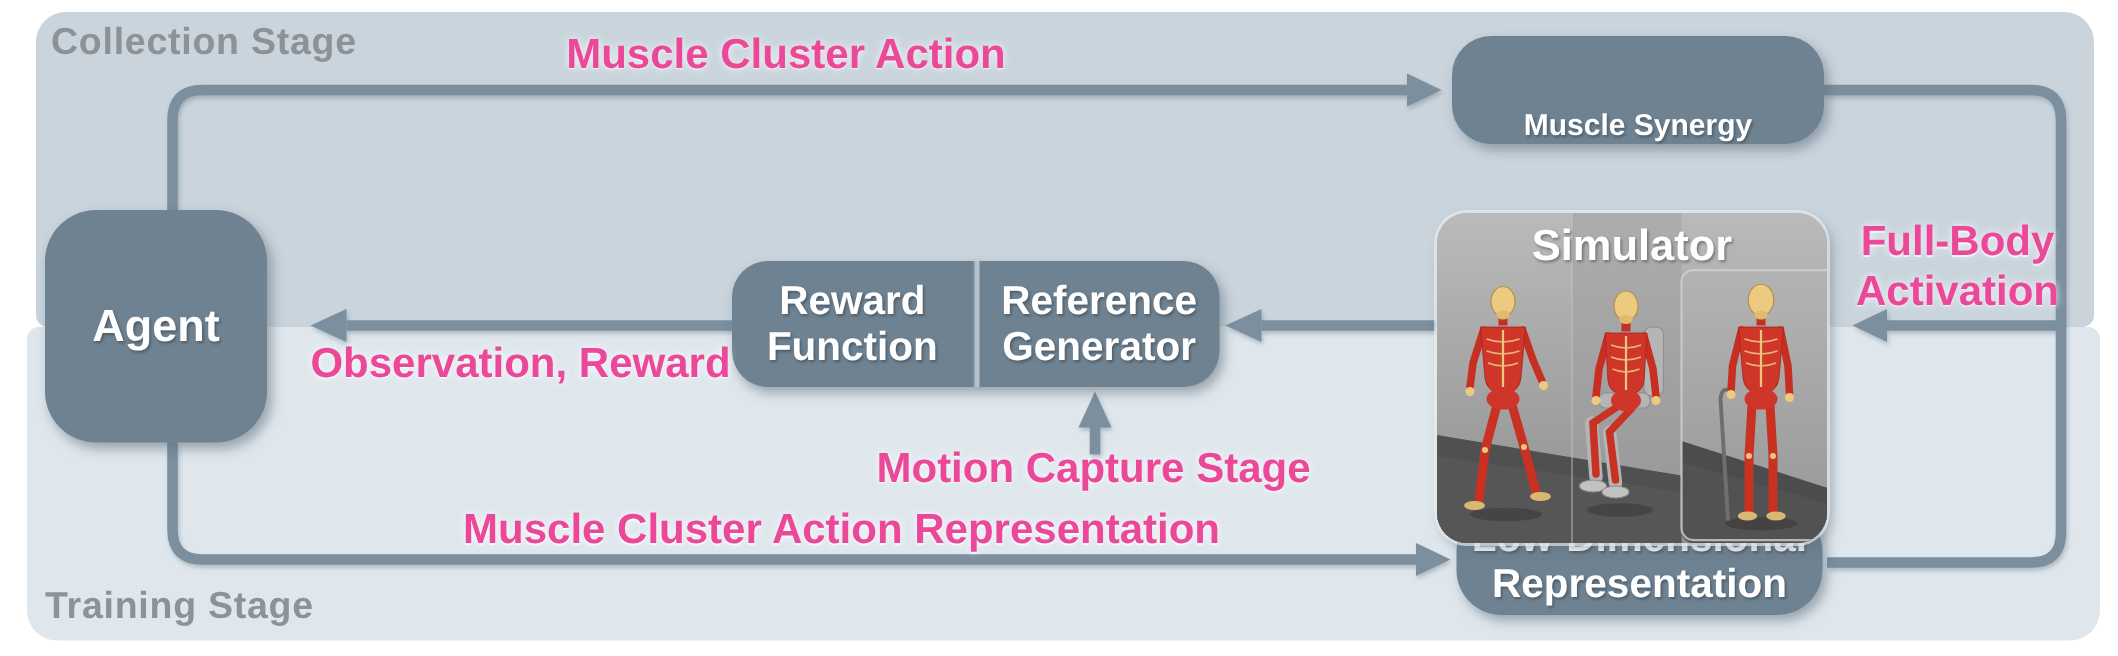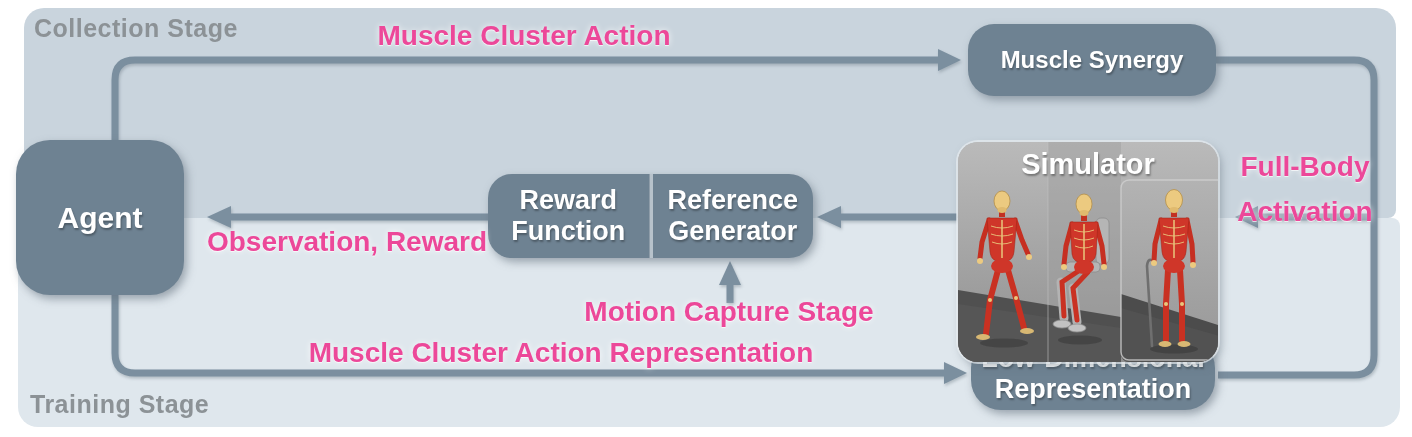--- a/index.html
+++ b/index.html
@@ -31,22 +31,22 @@
   .edges-group{filter:drop-shadow(1px 2px 1.5px rgba(90,104,114,.35));}
 
   
   .node{
     position:absolute;background:#6e8292;color:#ffffff;font-weight:bold;
     display:flex;align-items:center;justify-content:center;text-align:center;
     box-shadow:3px 4px 8px rgba(96,110,122,.55);
     text-shadow:1px 1.5px 2px rgba(0,0,0,.3);
   }
   .wrap2{white-space:pre-line;line-height:1.16;}
-  #node-agent{left:16px;top:140px;width:168px;height:155px;border-radius:34px;font-size:30px;}
-  #node-synergy{left:968px;top:24px;width:248px;height:72px;border-radius:26px;font-size:24px;}
+  #node-agent{left:30px;top:140px;width:148px;height:155px;border-radius:34px;font-size:30px;}
+  #node-synergy{left:968px;top:24px;width:248px;height:72px;border-radius:26px;font-size:20px;align-items:flex-end;}
   #node-rr{left:488px;top:174px;width:325px;height:84px;border-radius:24px;font-size:27px;padding:0;}
   #node-rr .cell{flex:1;display:flex;align-items:center;justify-content:center;height:100%;}
   #node-rr .divider{width:3px;height:100%;background:#b7c2cb;border-left:1px solid rgba(70,90,105,.35);}
   #node-lowdim{left:971px;top:338px;width:244px;height:72px;border-radius:30px;font-size:27px;}
 
   
   #sim-panel{
     position:absolute;left:958px;top:98px;width:260px;height:220px;border-radius:20px;
     overflow:hidden;background:linear-gradient(#bcbcbc,#969696);
     box-shadow:0 0 0 2px rgba(235,240,243,.65), 3px 4px 8px rgba(96,110,122,.5);
@@ -60,21 +60,21 @@
   #sim-scene{position:absolute;left:0;top:0;width:272px;height:220px;}
 
   
   .edge-label{
     position:absolute;color:#ec4899;font-weight:bold;font-size:28px;text-align:center;
     white-space:nowrap;
     text-shadow:0 1px 0 rgba(255,255,255,.65), 0 0 6px rgba(255,255,255,.85);
   }
   #lbl-mca{left:354px;top:20px;width:340px;}
   #lbl-obs{left:177px;top:182px;width:340px;margin-top:44px;}
-  #lbl-fba{left:1212px;top:144px;width:186px;white-space:pre-line;line-height:45px;}
+  #lbl-fba{left:1212px;top:144px;width:186px;white-space:pre-line;line-height:33px;}
   #lbl-mocap{left:579px;top:296px;width:300px;}
   #lbl-mcar{left:281px;top:337px;width:560px;}
 </style>
 </head>
 <body>
 
 <div class="canvas">
 
   <div class="panel panel-collection"></div>
   <div class="panel panel-training"></div>

